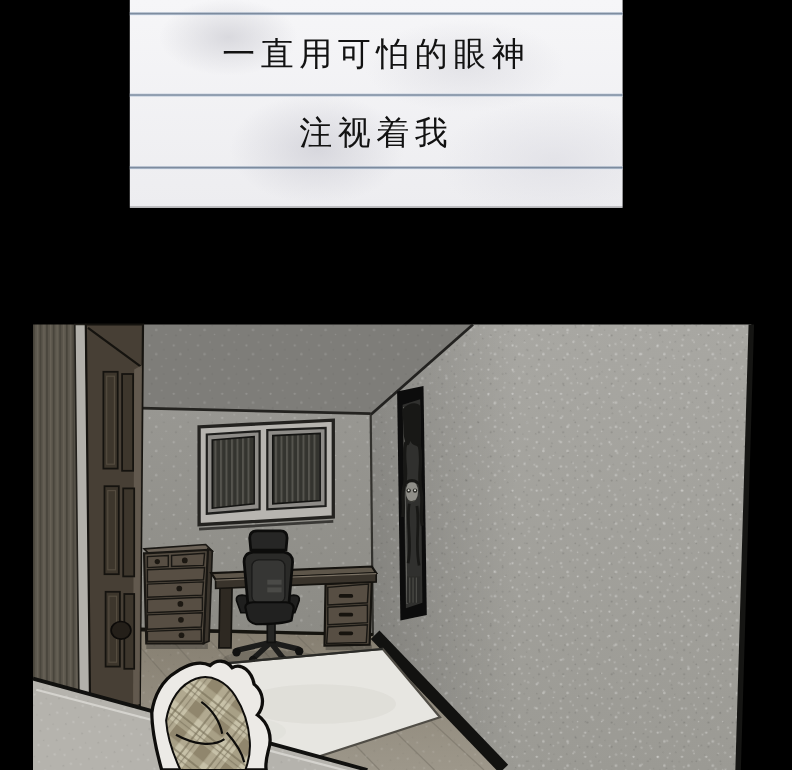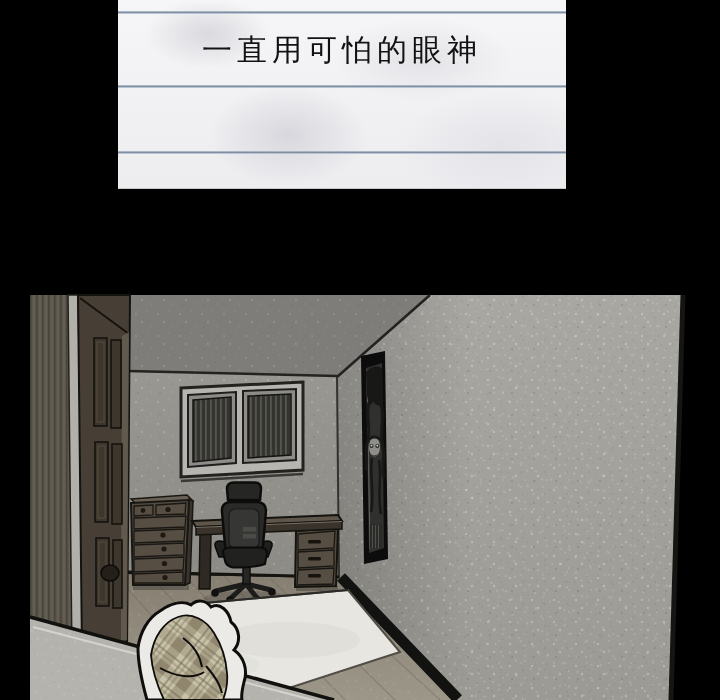--- a/index.html
+++ b/index.html
@@ -24,20 +24,21 @@
 </head>
 <body>
 
 <div id="stage">
 
   <div class="paper">
     <div class="rule" style="top:11px"></div>
     <div class="rule" style="top:85px"></div>
     <div class="rule" style="top:151px"></div>
     <div class="cap-line" style="top:30px">一直用可怕的眼神</div>
+    <div class="cap-line" style="top:102px">注视着我</div>
   </div>
 
   <svg width="720" height="700" viewBox="0 0 720 700">
     <defs>
       <pattern id="blinds" width="5" height="8" patternUnits="userSpaceOnUse">
         <rect width="5" height="8" fill="#34342f"></rect>
         <rect width="1.8" height="8" fill="#55544e"></rect>
       </pattern>
       <pattern id="streaks" width="6" height="12" patternUnits="userSpaceOnUse">
         <rect width="6" height="12" fill="#5b564c"></rect>

